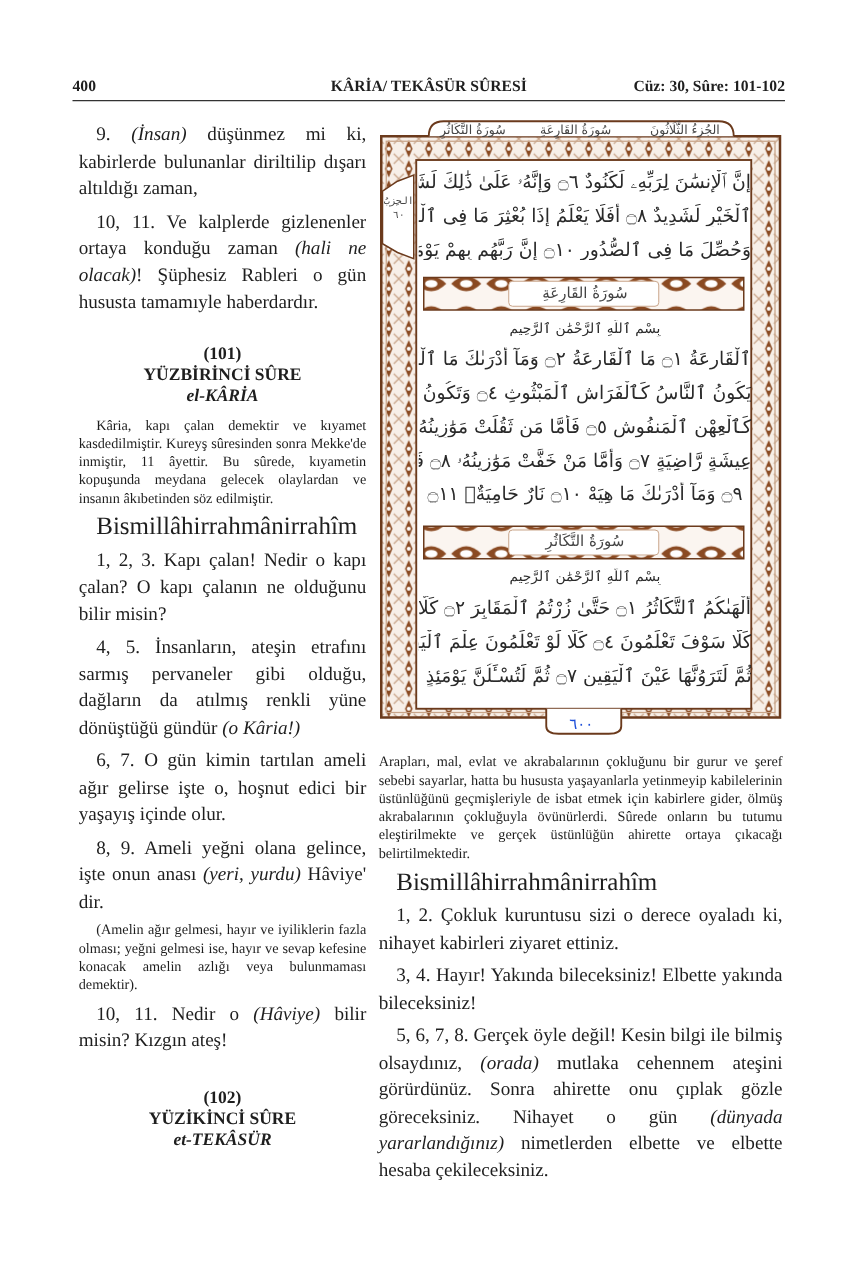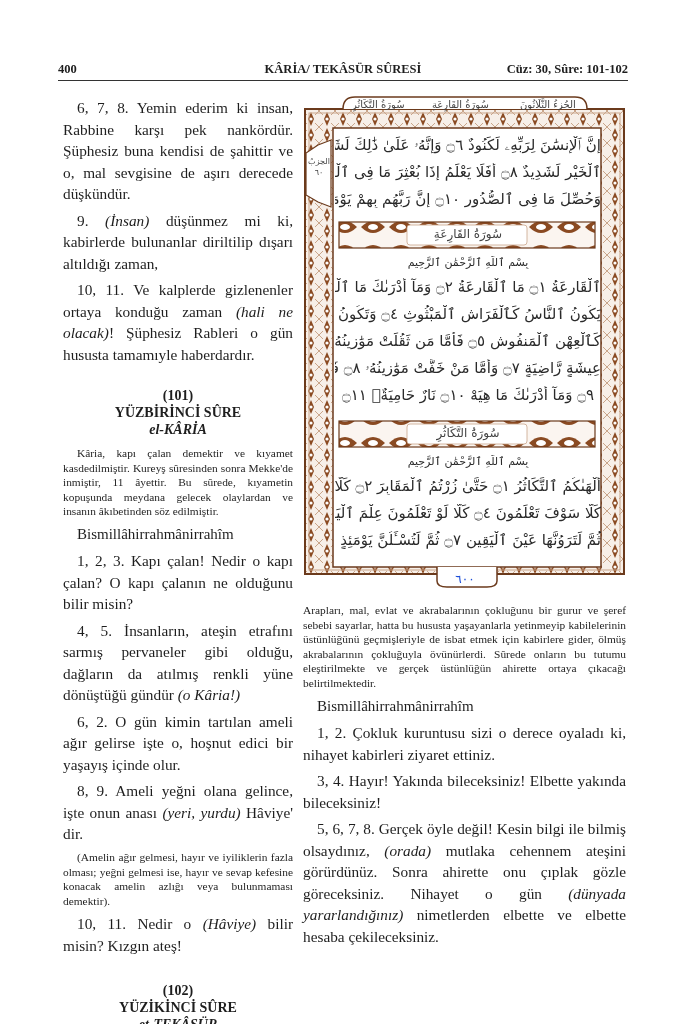--- a/index.html
+++ b/index.html
@@ -13,64 +13,63 @@
   .header .cz { position: absolute; right: 0; top: 2px; }
 
   .colL { position: absolute; left: 63px; top: 97px; width: 230px; font-size: 15.3px; line-height: 21.5px; }
   .colL p, .colR p { margin: 0 0 5px 0; text-align: justify; text-indent: 14px; }
   .colL p.small, .colR p.small { font-size: 11.4px; line-height: 14.6px; }
   .colL em, .colR em { }
   .sura-head { text-align: center; font-weight: bold; margin: 22px 0 8px; }
   .sura-head .num { font-size: 14px; line-height: 17px; }
   .sura-head .name { font-size: 14px; line-height: 17px; }
   .sura-head .ar { font-size: 14px; line-height: 17px; font-style: italic; }
-  .bism { font-size: 15px; text-indent: 14px; margin: 4px 0 4px; }
+  .bism { font-size: 20px; text-indent: 14px; margin: 4px 0 4px; }
 
   
   .frame { position: absolute; left: 303px; top: 95px; width: 323px; height: 493px;
            background: #fff; }
   .frame svg { position: absolute; left: 0; top: 0; }
   .panel { position: absolute; left: 335px; top: 130px; width: 266px; height: 433px; }
   .qline { position: absolute; left: 0; right: 0; text-align: center; font-family: "DejaVu Sans", sans-serif;
            font-size: 15px; direction: rtl; color: #2a2a2a; white-space: nowrap; overflow: hidden; }
   .cart-title { position: absolute; left: 0; right: 0; text-align: center; font-family: "DejaVu Sans", sans-serif;
            font-size: 12px; color: #444; direction: rtl; }
   .tab-top { position: absolute; font-family: "DejaVu Sans", sans-serif; font-size: 10px; color: #444; direction: rtl; }
-  .hizb { position: absolute; left: 306px; top: 146px; width: 26px; height: 58px; font-family: Liberation Serif, serif;
+  .hizb { position: absolute; left: 306px; top: 146px; width: 26px; height: 58px; font-family: Liberation Mono, monospace;
           font-size: 8px; color: #444; text-align: center; line-height: 11px; padding-top: 10px; box-sizing: border-box; }
   .pageno-ar { position: absolute; left: 440px; top: 572px; width: 50px; text-align: center;
                font-family: "DejaVu Sans", sans-serif; font-size: 12px; color: #1d4ed8; }
 
   .colR { position: absolute; left: 303px; top: 603px; width: 323px; font-size: 15.3px; line-height: 21.5px; }
   .colR p.small { text-indent: 0; }
 </style>
 </head>
 <body>
 
 <div class="header">
   <span class="pg">400</span>
   <span class="ttl">KÂRİA/ TEKÂSÜR SÛRESİ</span>
   <span class="cz">Cüz: 30, Sûre: 101-102</span>
 </div>
 
 <div class="colL">
-  <p><span>6, 7, 8.</span><span> Yemin ederim ki insan, Rabbine karşı pek nankördür. Şüphesiz buna kendisi de şahittir ve o, mal sevgisine de aşırı derecede düşkündür.</span></p>
   <p><span>9.</span><em> (İnsan)</em><span> düşünmez mi ki, kabirlerde bulunanlar diriltilip dışarı altıldığı zaman,</span></p>
   <p><span>10, 11.</span><span> Ve kalplerde gizlenenler ortaya konduğu zaman </span><em>(hali ne olacak)</em><span>! Şüphesiz Rableri o gün hususta tamamıyle haberdardır.</span></p>
 
   <div class="sura-head">
     <div class="num">(101)</div>
     <div class="name">YÜZBİRİNCİ SÛRE</div>
     <div class="ar">el-KÂRİA</div>
   </div>
   <p class="small">Kâria, kapı çalan demektir ve kıyamet kasdedilmiştir. Kureyş sûresinden sonra Mekke'de inmiştir, 11 âyettir. Bu sûrede, kıyametin kopuşunda meydana gelecek olaylardan ve insanın âkıbetinden söz edilmiştir.</p>
   <p class="bism">Bismillâhirrahmânirrahîm</p>
   <p><span>1, 2, 3.</span><span> Kapı çalan! Nedir o kapı çalan? O kapı çalanın ne olduğunu bilir misin?</span></p>
   <p><span>4, 5.</span><span> İnsanların, ateşin etrafını sarmış pervaneler gibi olduğu, dağların da atılmış renkli yüne dönüştüğü gündür </span><em>(o Kâria!)</em></p>
-  <p><span>6, 2.</span><span> O gün kimin tartılan ameli ağır gelirse işte o, hoşnut edici bir yaşayış içinde olur.</span></p>
+  <p><span>6, 7.</span><span> O gün kimin tartılan ameli ağır gelirse işte o, hoşnut edici bir yaşayış içinde olur.</span></p>
   <p><span>8, 9.</span><span> Ameli yeğni olana gelince, işte onun anası </span><em>(yeri, yurdu)</em><span> Hâviye' dir.</span></p>
   <p class="small">(Amelin ağır gelmesi, hayır ve iyiliklerin fazla olması; yeğni gelmesi ise, hayır ve sevap kefesine konacak amelin azlığı veya bulunmaması demektir).</p>
   <p><span>10, 11.</span><span> Nedir o </span><em>(Hâviye)</em><span> bilir misin? Kızgın ateş!</span></p>
 
   <div class="sura-head" style="margin-top:26px">
     <div class="num">(102)</div>
     <div class="name">YÜZİKİNCİ SÛRE</div>
     <div class="ar">et-TEKÂSÜR</div>
   </div>
 

